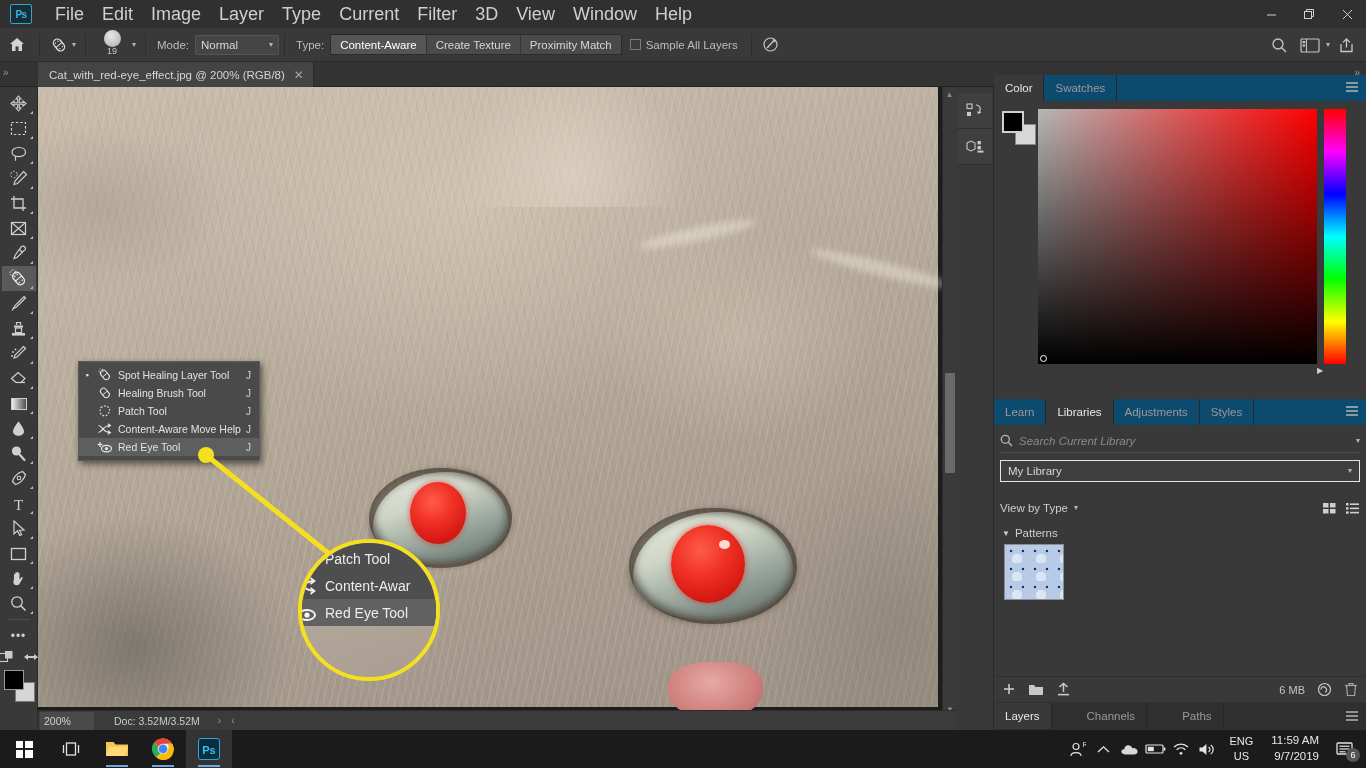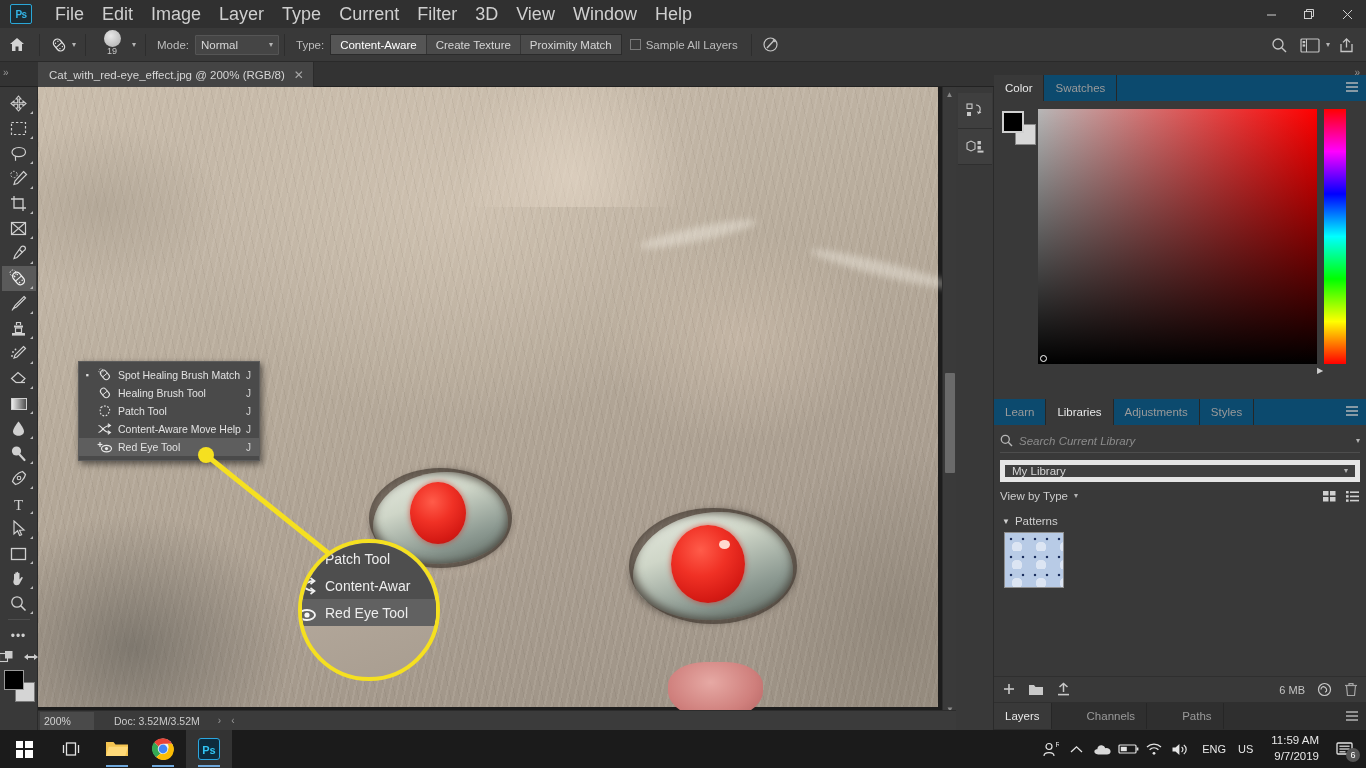--- a/index.html
+++ b/index.html
@@ -275,26 +275,26 @@
   .hue-marker { position: absolute; right: 2px; bottom: -6px; color: #cfcfcf; font-size: 8px; }
 
   
   .libpanel { background: #393939; }
   .search-row {
     display: flex; align-items: center; height: 24px; margin: 4px 6px 0 6px;
     border-bottom: 1px solid #4d4d4d; gap: 6px;
   }
   .search-ph { color: #8c8c8c; font-size: 11.5px; font-style: italic; flex: 1; }
   .lib-select {
-    margin: 7px 6px 0 6px; height: 22px; background: #3f3f3f; border: 5px solid #e5e5e5;
+    margin: 7px 6px 0 6px; height: 22px; background: #3f3f3f; border: 1px solid #e5e5e5;
     display: flex; align-items: center; justify-content: space-between; padding: 0 7px;
     color: #d6d6d6; font-size: 11.5px;
   }
   .viewby-row {
-    display: flex; align-items: center; margin: 7px 6px 0 6px; gap: 6px;
+    display: flex; align-items: center; margin: 19px 6px 0 6px; gap: 6px;
     color: #cdcdcd; font-size: 11.5px;
   }
   .view-icons { margin-left: auto; display: flex; gap: 8px; color: #cfcfcf; }
   .group-row { display: flex; align-items: center; gap: 5px; margin: 12px 0 5px 8px; color: #cfcfcf; font-size: 11.5px; }
   .pattern-thumb {
     margin-left: 10px; width: 60px; height: 56px; border: 1px solid #8d8d8d;
     background-color: #b8cbe6;
     background-image:
       radial-gradient(circle at 6px 6px, #1b2f5e 1.4px, transparent 1.6px),
       radial-gradient(circle at 18px 6px, #1b2f5e 1.4px, transparent 1.6px),
@@ -325,21 +325,21 @@
     padding: 0 10px; gap: 11px; color: #333;
   }
   .tb-search-ph { font-size: 12.5px; flex: 1; }
   .tb-icon { width: 46px; height: 38px; display: flex; align-items: center; justify-content: center; position: relative; }
   .tb-icon.running::after {
     content: ''; position: absolute; bottom: 1px; left: 12px; width: 22px; height: 2px; background: #6fa8dc;
   }
   .tb-icon.active { background: #333; }
   .tray { margin-left: auto; display: flex; align-items: center; gap: 0; padding-right: 4px; }
   .tray-icon { width: 26px; height: 38px; display: flex; align-items: center; justify-content: center; color: #e4e4e4; }
-  .tray-lang { display: flex; align-items: center; justify-content: flex-end; color: #e8e8e8; font-size: 11px; padding: 0 9px; line-height: 1.35; gap: 12px; }
+  .tray-lang { display: flex; flex-direction: column; align-items: center; justify-content: flex-end; color: #e8e8e8; font-size: 11px; padding: 0 9px; line-height: 1.35; }
   .tray-clock { display: flex; flex-direction: column; align-items: flex-end; justify-content: center; color: #e8e8e8; font-size: 11.5px; padding: 0 9px; line-height: 1.35; }
   .tray-notif { width: 34px; height: 38px; display: flex; align-items: center; justify-content: center; position: relative; color: #e8e8e8; }
   .notif-badge {
     position: absolute; right: 2px; bottom: 6px; width: 14px; height: 14px; border-radius: 50%;
     background: #555; color: #fff; font-size: 9px; display: flex; align-items: center; justify-content: center;
   }
   svg { display: block; }
 </style>
 </head>
 <body>
@@ -677,21 +677,21 @@
         <span class="fly-bullet">▪</span>
         <span class="fly-ico">
           <svg width="14" height="14" viewBox="0 0 14 14">
               <g transform="rotate(-40 7 7)">
                 <rect x="4" y="1.6" width="6" height="10.5" rx="3" fill="none" stroke="#e2e2e2" stroke-width="1.1"></rect>
                 <line x1="4" y1="7" x2="10" y2="7" stroke="#e2e2e2" stroke-width=".9"></line>
               </g>
               <circle cx="3" cy="3" r="2.2" fill="none" stroke="#e2e2e2" stroke-width=".8" stroke-dasharray="1.3 1.2"></circle>
             </svg>
         </span>
-        <span class="fly-label">Spot Healing Brush Match</span>
+        <span class="fly-label">Spot Healing Layer Tool</span>
         <span class="fly-key">J</span>
       </div>
       <div class="fly-item">
         <span class="fly-bullet"></span>
         <span class="fly-ico">
           <svg width="14" height="14" viewBox="0 0 14 14">
               <g transform="rotate(-40 7 7)">
                 <rect x="4" y="1.6" width="6" height="10.5" rx="3" fill="none" stroke="#e2e2e2" stroke-width="1.1"></rect>
                 <line x1="4" y1="7" x2="10" y2="7" stroke="#e2e2e2" stroke-width=".9"></line>
               </g>

